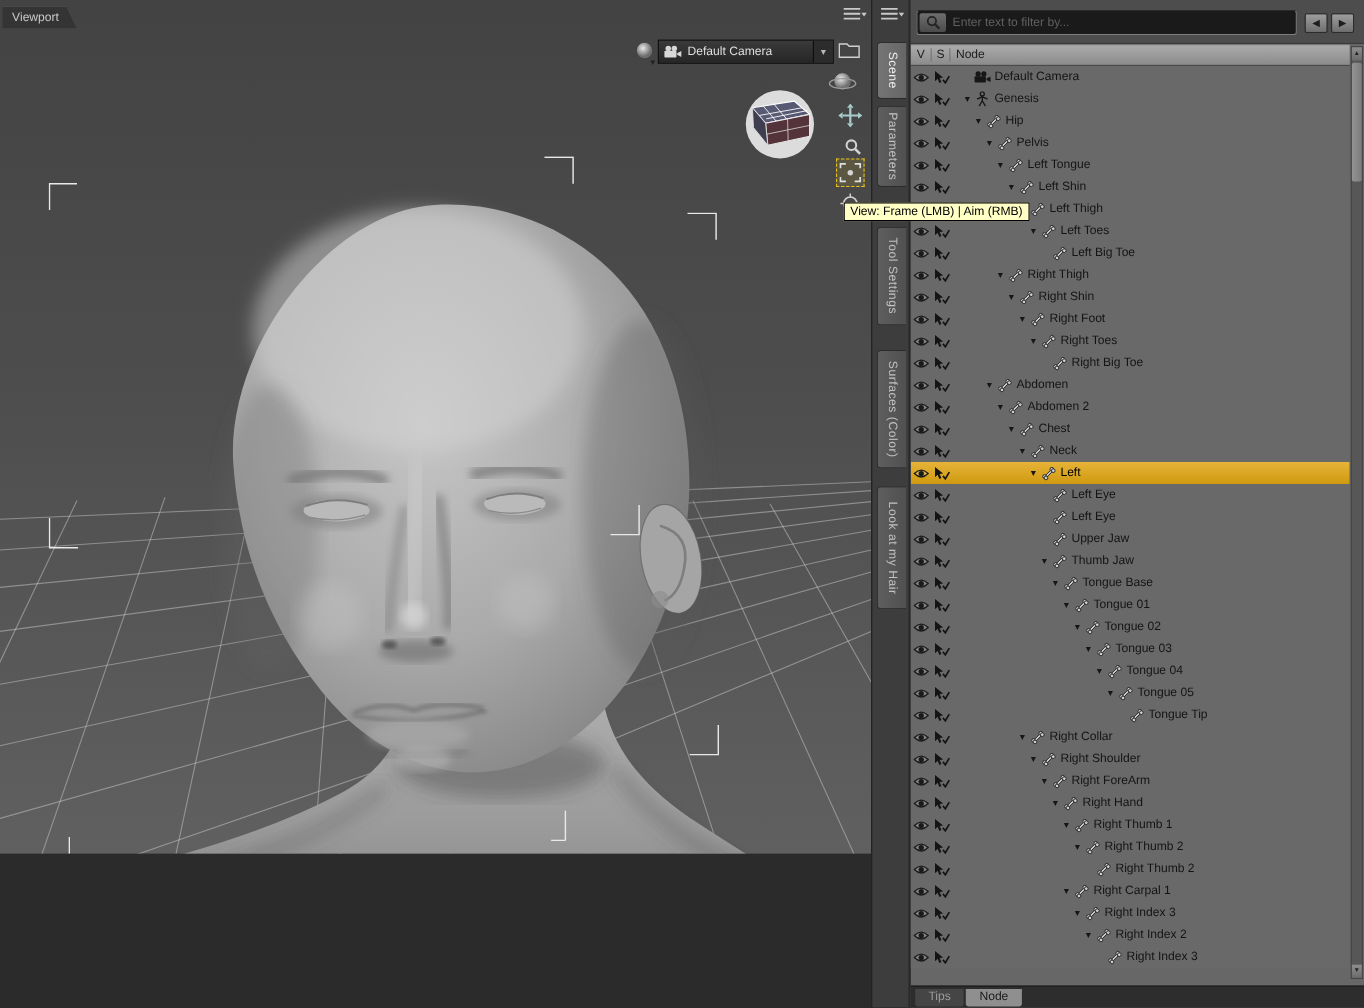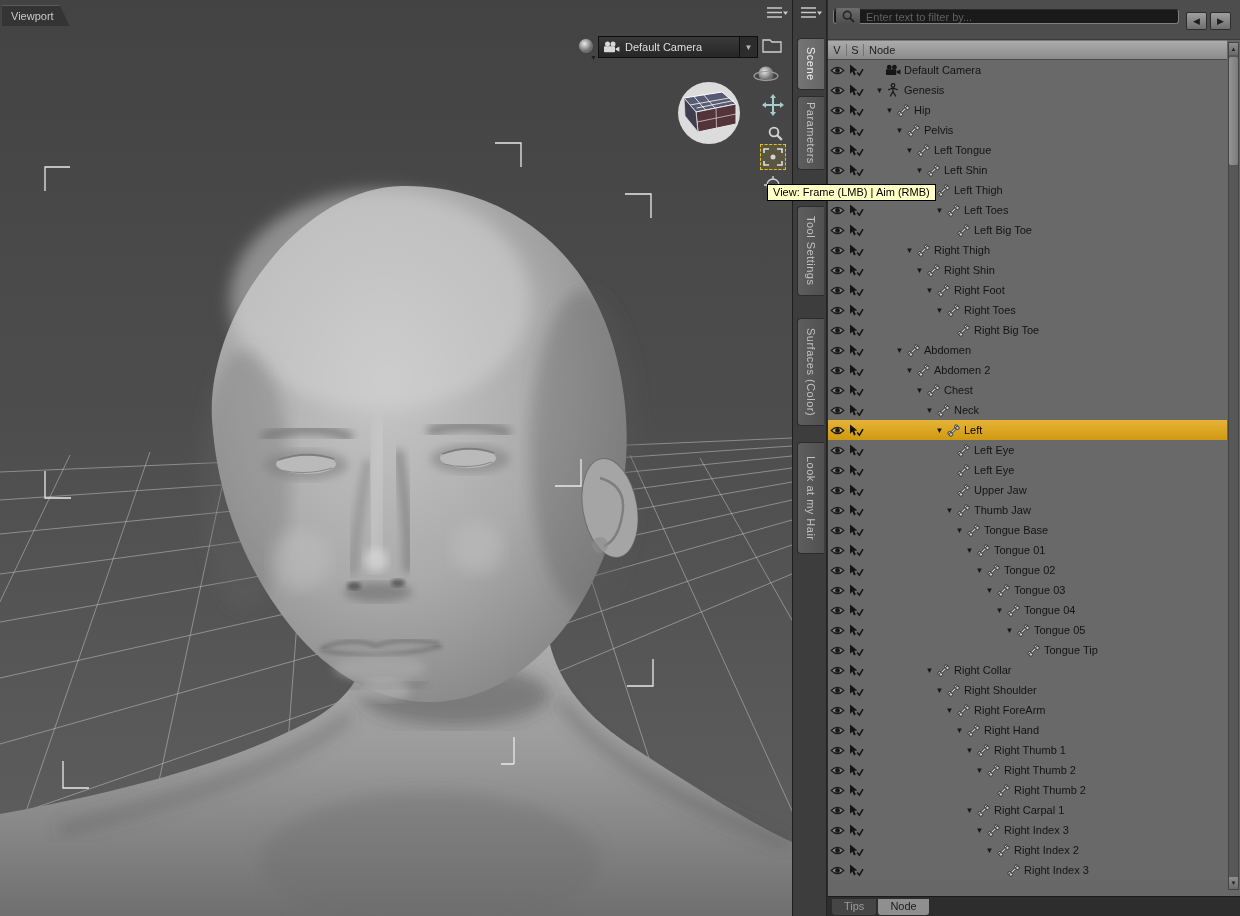--- a/index.html
+++ b/index.html
@@ -1,21 +1,21 @@
 <!DOCTYPE html>
 <html><head>
 <meta charset="utf-8">
 <style>
   * { margin:0; padding:0; box-sizing:border-box; }
   html,body { width:1240px; height:916px; background:#2b2b2b; overflow:hidden;
               font-family:"Liberation Sans", sans-serif; }
   .app { position:relative; width:1240px; height:916px; background:#2b2b2b; }
 
   
-  .viewport { position:absolute; left:0; top:0; width:792px; height:916px;
+  .viewport { position:absolute; left:0; top:0; width:792px; height:776px;
               background:linear-gradient(180deg,#434343 0%,#4d4d4d 45%,#606060 100%);
               overflow:hidden;padding-left:32px; }
   .vp-layer { position:absolute; left:0; top:0; width:792px; height:916px; }
 
   .vp-tab { position:absolute; left:2px; top:5px; height:21px; padding:0 16px 0 9px;
             background:#343434; color:#c9c9c9; font-size:11px; line-height:21px;
             clip-path:polygon(0 0, calc(100% - 10px) 0, 100% 100%, 0 100%);
             border-top:1px solid #5a5a5a; z-index:5; }
 
   .cam-widget { position:absolute; left:598px; top:36px; width:160px; height:22px;
@@ -57,21 +57,21 @@
               font-size:11px; display:flex; align-items:center; justify-content:center;
               writing-mode:vertical-rl; letter-spacing:0.5px; cursor:pointer;
               border:1px solid #2c2c2c; border-right:none; white-space:nowrap; }
   .side-tab.active { background:linear-gradient(90deg,#757575,#666666); color:#efefef; }
 
   
   .scenepanel { position:absolute; left:828px; top:0; width:412px; height:916px;
                 background:#676767; }
   .filter-bar { position:absolute; left:0; top:0; width:100%; height:40px;
                 background:#4d4d4d; border-bottom:1px solid #3a3a3a; }
-  .search-field { position:absolute; left:5px; top:9px; width:346px; height:15px;
+  .search-field { position:absolute; left:5px; top:9px; width:346px; height:23px;
                   background:#1a1a1a; border:1px solid #7e7e7e; border-top-color:#2a2a2a;
                   border-radius:3px; display:flex; align-items:center; }
   .mag-chip { width:24px; height:17px; margin-left:2px; border-radius:2px;
               background:linear-gradient(#6e6e6e,#4b4b4b); display:flex;
               align-items:center; justify-content:center; }
   .search-input { flex:1; background:transparent; border:none; outline:none;
                   color:#bdbdbd; font-size:11px; padding:0 6px;
                   font-family:"Liberation Sans", sans-serif; }
   .search-input::placeholder { color:#606060; }
   .nav-btn { position:absolute; top:12px; width:21px; height:18px;

